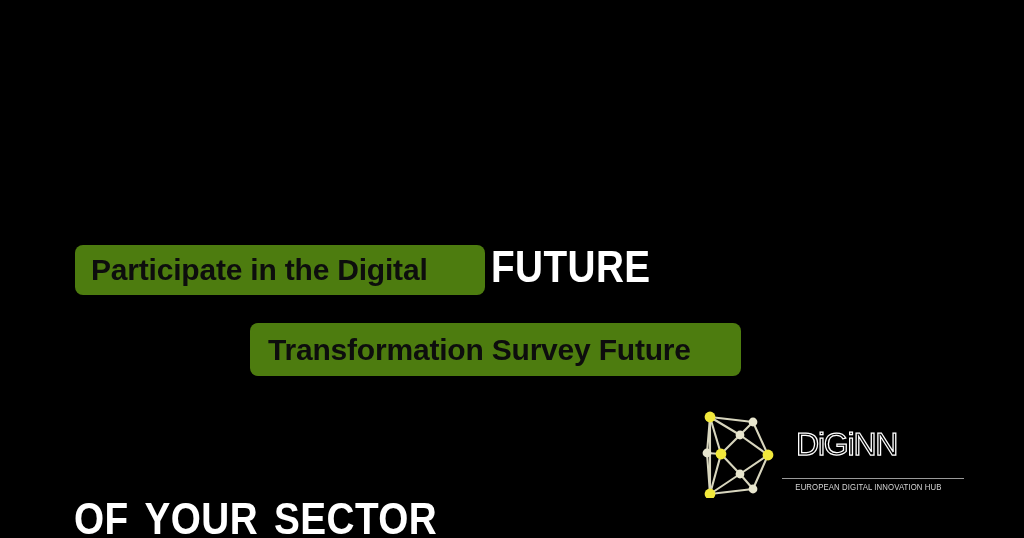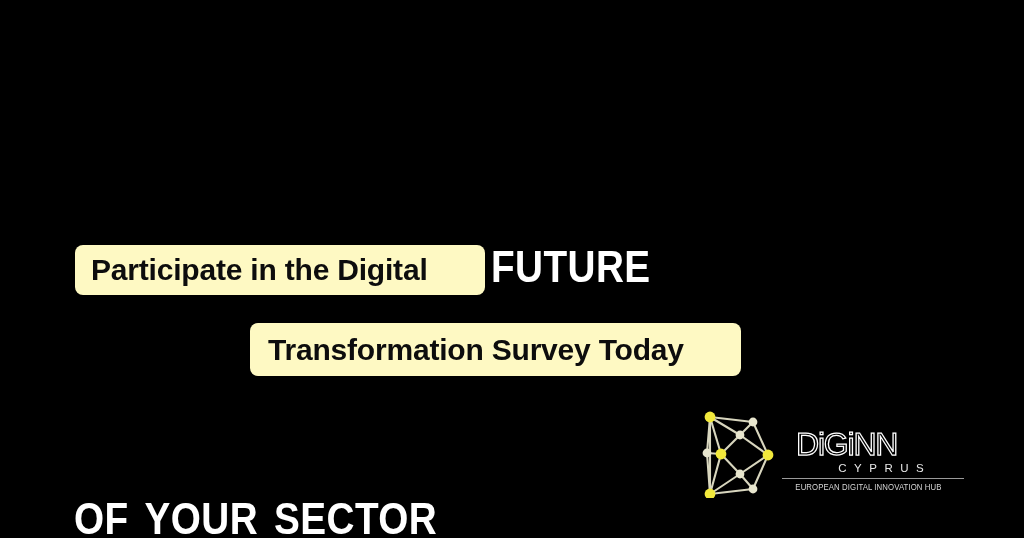--- a/index.html
+++ b/index.html
@@ -34,21 +34,21 @@
     text-transform: lowercase;
     transform: scaleX(0.88);
     transform-origin: left center;
     white-space: pre;
   }
   .headline .hl-line { display: block; }
 
   
   .hl-bar {
     position: absolute;
-    background: #fef9c3;
+    background: #4d7c0f;
     border-radius: 8px;
     color: #0d0d0d;
     font-family: "Liberation Sans Narrow", "Liberation Sans", sans-serif;
     font-weight: 700;
     display: flex;
     align-items: center;
     box-sizing: border-box;
     white-space: nowrap;
   }
   #bar-one {
@@ -146,21 +146,21 @@
   <div class="headline">
     <span class="hl-line">Shape the Digital Future</span>
     <span class="hl-line">of Your Sector</span>
   </div>
 
   <div class="hl-bar" id="bar-one">
     <span>Participate in the Digital</span>
   </div>
 
   <div class="hl-bar" id="bar-two">
-    <span>Transformation Survey Today</span>
+    <span>Transformation Survey Future</span>
   </div>
 
   <div id="logo-lockup">
 
     <svg id="node-graph-icon" viewBox="0 0 90 94">
       <g stroke="#D8D6BE" stroke-width="2.1" fill="none" stroke-linecap="round">
         <line x1="16" y1="13" x2="59" y2="18"></line>
         <line x1="16" y1="13" x2="46" y2="31"></line>
         <line x1="16" y1="13" x2="13" y2="49"></line>
         <line x1="16" y1="13" x2="27" y2="50"></line>
@@ -191,21 +191,20 @@
         <circle cx="59" cy="85" r="4.4" fill="#E8E6CE"></circle>
       </g>
     </svg>
 
     <div id="logo-text-block">
 
       <svg id="diginn-wordmark" viewBox="0 0 168 38">
         <text x="0" y="29" font-family="'Liberation Sans', sans-serif" font-size="32" font-weight="400" letter-spacing="-1.2" fill="none" stroke="#FFFFFF" stroke-width="1.25">DiGiNN</text>
       </svg>
 
-      <div id="cyprus-word">CYPRUS</div>
 
       <div id="logo-divider"></div>
 
       <div id="logo-tagline">EUROPEAN DIGITAL INNOVATION HUB</div>
 
     </div>
   </div>
 
 </div>
 

